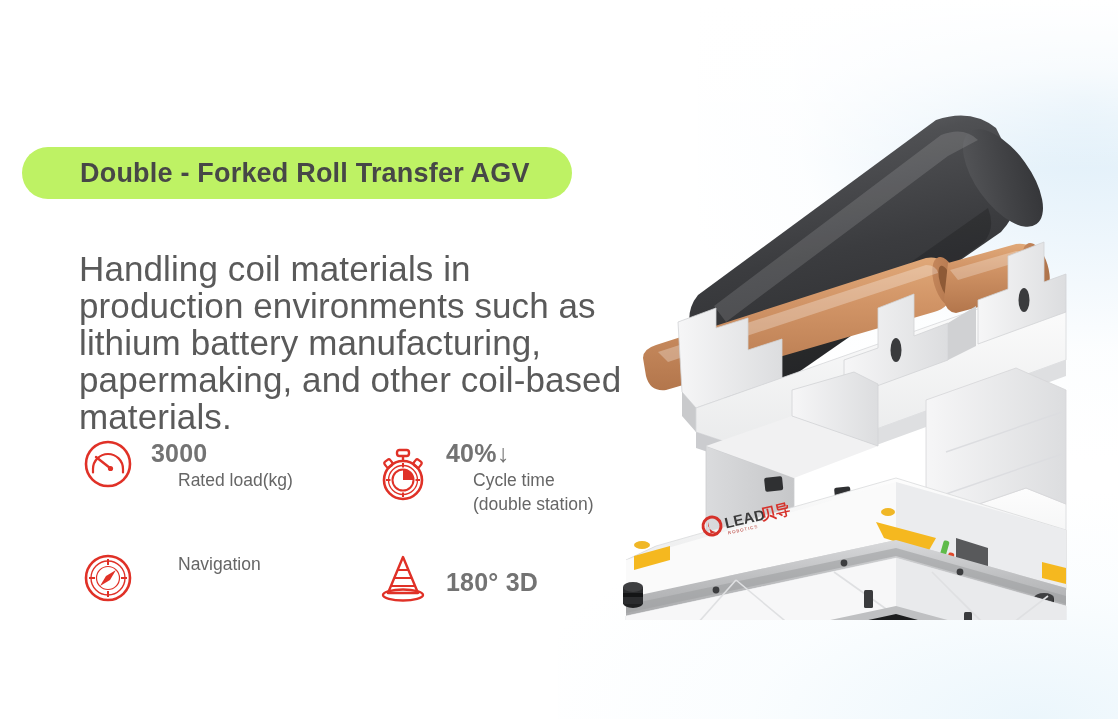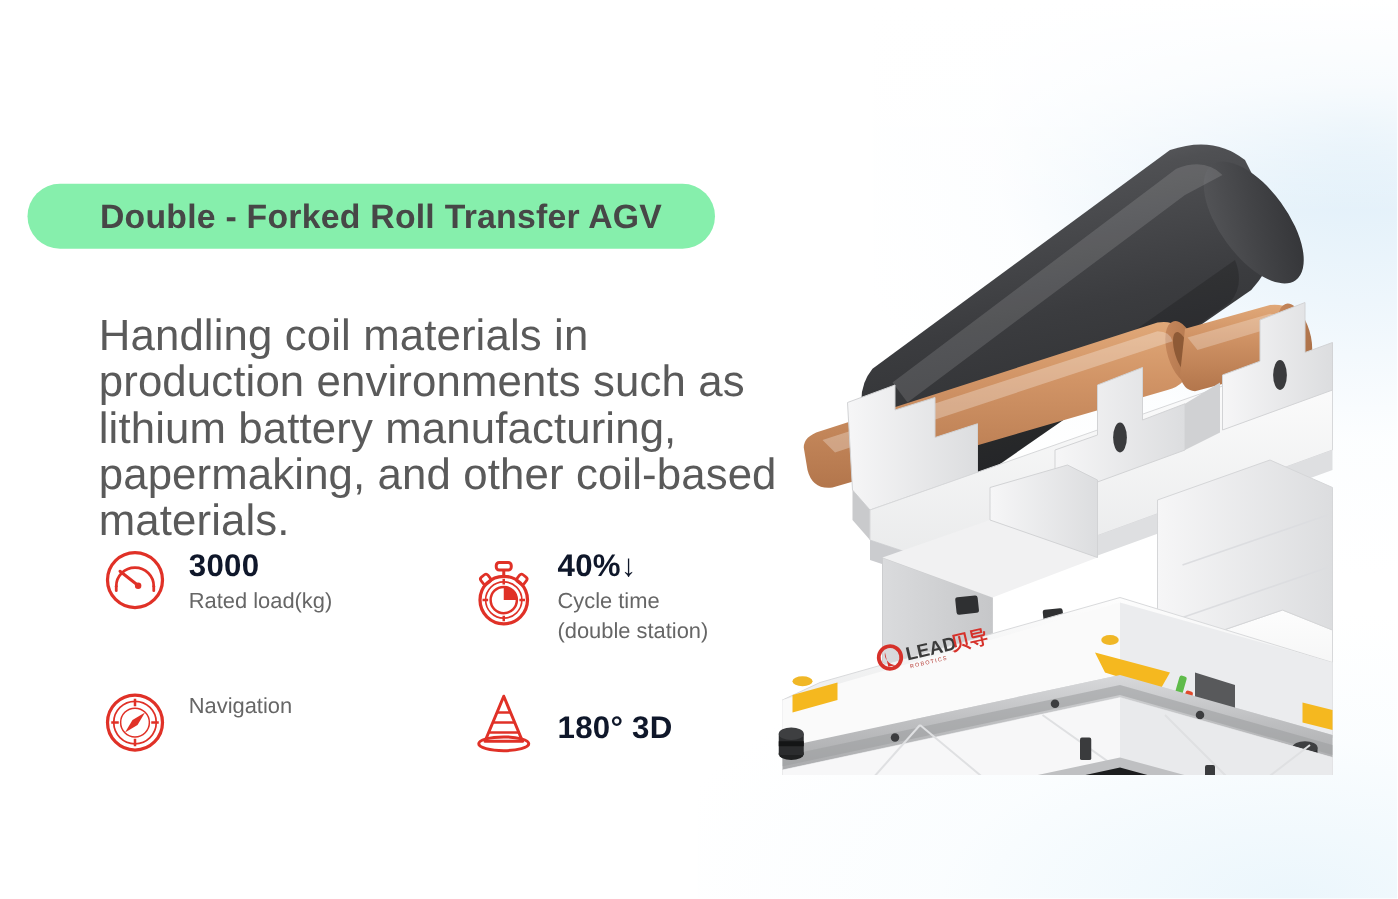--- a/index.html
+++ b/index.html
@@ -74,21 +74,21 @@
 
   
   .title-pill {
     position: absolute;
     left: 22px;
     top: 147px;
     height: 52px;
     padding: 0 42px 0 58px;
     display: flex;
     align-items: center;
-    background: #86efac;
+    background: #bef264;
     border-radius: 26px;
     box-sizing: border-box;
   }
   .title-text {
     font-size: 27px;
     font-weight: bold;
     color: #474747;
     letter-spacing: 0.2px;
     white-space: nowrap;
   }
@@ -136,31 +136,32 @@
   }
   .spec-icon svg { display: block; }
 
   .spec-text {
     padding-left: 14px;
     padding-top: 2px;
   }
   .spec-value {
     font-size: 25px;
     font-weight: bold;
-    color: #0f172a;
+    color: #737373;
     line-height: 30px;
     white-space: nowrap;
     letter-spacing: 0.2px;
   }
   .spec-label {
     font-size: 17.5px;
     color: #666666;
     line-height: 24px;
     white-space: nowrap;
     font-weight: 400;
+    margin-left: 27px;
   }
 
   
   .product {
     position: absolute;
     left: 596px;
     top: 60px;
     width: 522px;
     height: 560px;
     z-index: 3;

